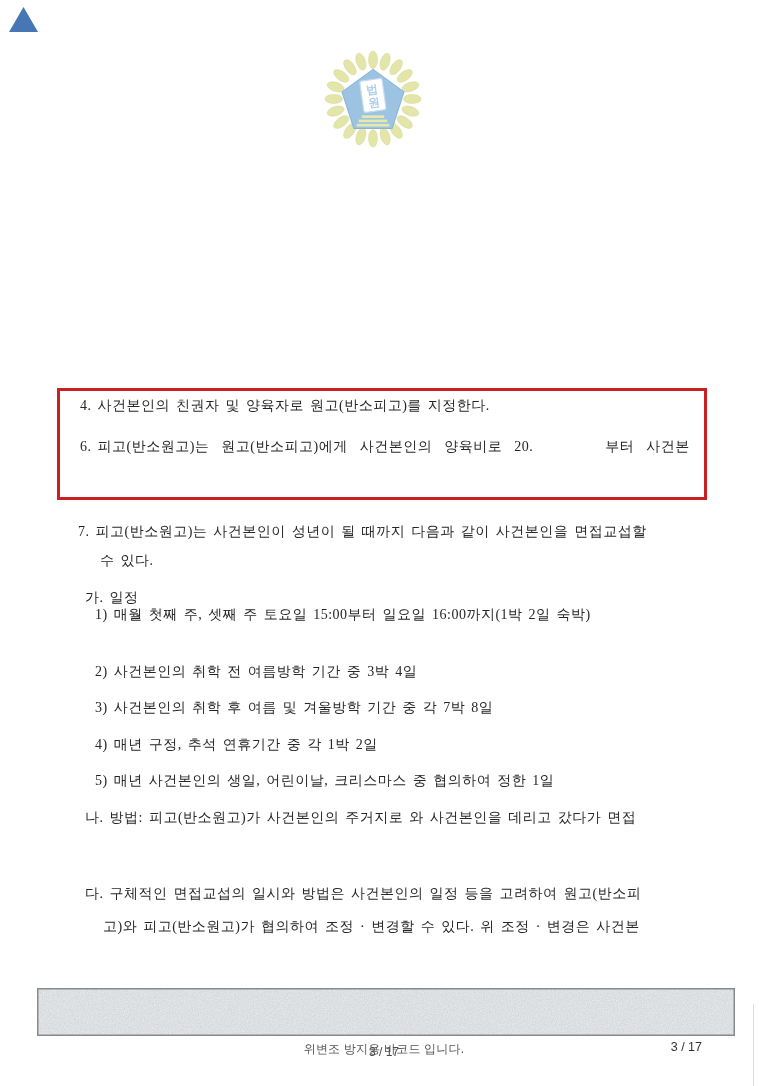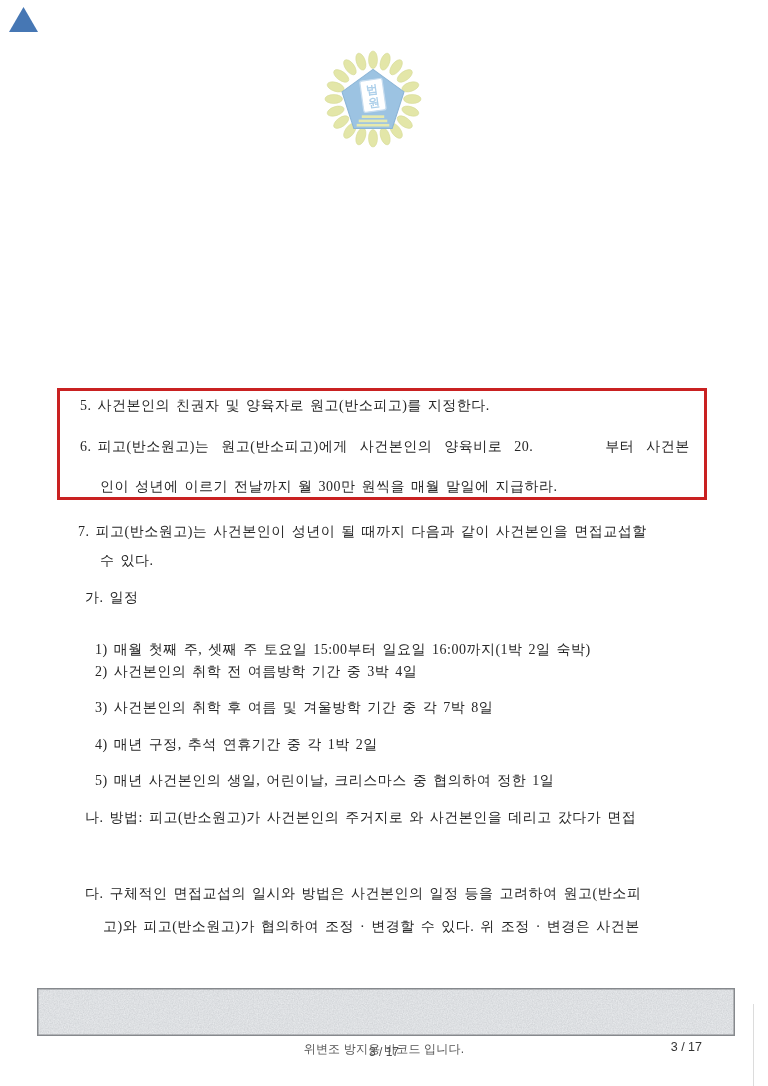--- a/index.html
+++ b/index.html
@@ -101,27 +101,26 @@
     </g>
     <g transform="rotate(-8 50 47)">
       <rect x="39" y="31" width="22" height="31" rx="2" fill="#ffffff" stroke="#c6dcef" stroke-width="1.2"></rect>
       <text x="50" y="44.5" text-anchor="middle" font-size="11.5" font-weight="bold" fill="#aed0ea" font-family="'DejaVu Sans',sans-serif">법</text>
       <text x="50" y="57.5" text-anchor="middle" font-size="11.5" font-weight="bold" fill="#aed0ea" font-family="'DejaVu Sans',sans-serif">원</text>
     </g>
   </svg>
 
   <div class="red-box"></div>
 
-  <div class="line" style="left:80px;  top:396px;">5. 사건본인의 친권자 및 양육자로 원고(반소피고)를 지정한다.</div>
+  <div class="line" style="left:80px;  top:396px;">4. 사건본인의 친권자 및 양육자로 원고(반소피고)를 지정한다.</div>
   <div class="line" style="left:80px;  top:437px;">6. 피고(반소원고)는  원고(반소피고)에게  사건본인의  양육비로  20.            부터  사건본</div>
-  <div class="line" style="left:100px; top:477px;">인이 성년에 이르기 전날까지 월 300만 원씩을 매월 말일에 지급하라.</div>
   <div class="line" style="left:78px;  top:514px;margin-top:8px;">7. 피고(반소원고)는 사건본인이 성년이 될 때까지 다음과 같이 사건본인을 면접교섭할</div>
   <div class="line" style="left:100px; top:551px;">수 있다.</div>
   <div class="line" style="left:85px;  top:588px;">가. 일정</div>
-  <div class="line" style="left:95px;  top:640px;">1) 매월 첫째 주, 셋째 주 토요일 15:00부터 일요일 16:00까지(1박 2일 숙박)</div>
+  <div class="line" style="left:95px;  top:605px;">1) 매월 첫째 주, 셋째 주 토요일 15:00부터 일요일 16:00까지(1박 2일 숙박)</div>
   <div class="line" style="left:95px;  top:662px;font-family:Liberation Serif, serif;">2) 사건본인의 취학 전 여름방학 기간 중 3박 4일</div>
   <div class="line" style="left:95px;  top:698px;">3) 사건본인의 취학 후 여름 및 겨울방학 기간 중 각 7박 8일</div>
   <div class="line" style="left:95px;  top:735px;">4) 매년 구정, 추석 연휴기간 중 각 1박 2일</div>
   <div class="line" style="left:95px;  top:771px;">5) 매년 사건본인의 생일, 어린이날, 크리스마스 중 협의하여 정한 1일</div>
   <div class="line" style="left:85px;  top:808px;">나. 방법: 피고(반소원고)가 사건본인의 주거지로 와 사건본인을 데리고 갔다가 면접</div>
   <div class="line" style="left:85px;  top:876px;margin-top:8px;">다. 구체적인 면접교섭의 일시와 방법은 사건본인의 일정 등을 고려하여 원고(반소피</div>
   <div class="line" style="left:103px; top:917px;">고)와 피고(반소원고)가 협의하여 조정 · 변경할 수 있다. 위 조정 · 변경은 사건본</div>
 
   <div class="noise-wrap">
     <svg width="698" height="48" aria-hidden="true">

